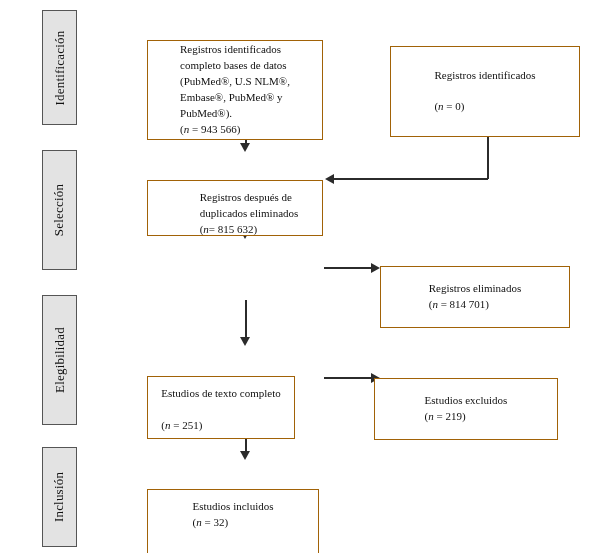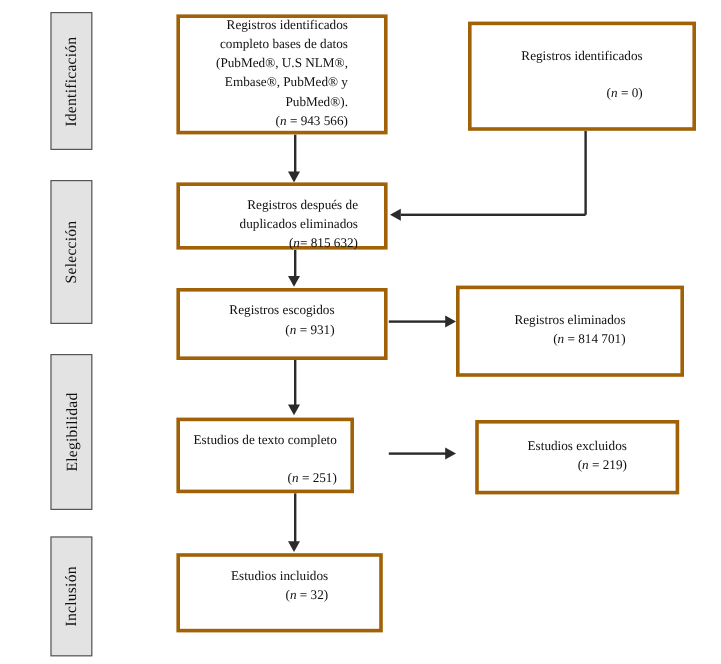--- a/index.html
+++ b/index.html
@@ -34,27 +34,28 @@
     white-space: nowrap;
     font-size: 13px;
     letter-spacing: 0.2px;
     color: #111111;
   }
 
   
   .flow-box {
     position: absolute;
     background: #ffffff;
-    border: 3px solid #a16207;
+    border: 1px solid #a16207;
     box-sizing: border-box;
-    text-align: right;
+    text-align: left;
     font-size: 11px;
     line-height: 1.45;
     color: #101010;
     padding: 6px 7px;
+    margin-top: 28px;
   }
   .flow-box .lines {
     display: block;
   }
   .flow-box.v-center {
     display: flex;
     align-items: center;
     justify-content: center;
   }
   .flow-box.v-top {
@@ -159,43 +160,37 @@
   </div>
 
   <div class="flow-box v-top" style="left:147px; top:152px; width:176px; height:56px;padding-left:35px;">
     <span class="lines">
       <span class="nline">Registros después de</span><br>
       <span class="nline">duplicados eliminados</span><br>
       <span class="nline">(<em>n</em>= 815 632)</span>
     </span>
   </div>
 
-  <div class="flow-box v-top" style="left:147px; top:240px; width:176px; height:60px;">
-    <span class="lines">
-      <span class="nline">Registros escogidos</span><br>
-      <span class="nline">(<em>n</em> = 931)</span>
-    </span>
-  </div>
-
-  <div class="flow-box v-center" style="left:380px; top:238px; width:190px; height:76px;">
+
+  <div class="flow-box v-center" style="left:380px; top:238px; width:190px; height:62px;">
     <span class="lines">
       <span class="nline">Registros eliminados</span><br>
       <span class="nline">(<em>n</em> = 814 701)</span>
     </span>
   </div>
 
   <div class="flow-box v-top" style="left:147px; top:348px; width:148px; height:63px;">
     <span class="lines">
       <span class="nline">Estudios de texto completo</span><br>
       <br>
       <span class="nline">(<em>n</em> = 251)</span>
     </span>
   </div>
 
-  <div class="flow-box v-center" style="left:396px; top:350px; width:170px; height:62px;">
+  <div class="flow-box v-center" style="left:374px; top:350px; width:184px; height:62px;">
     <span class="lines">
       <span class="nline">Estudios excluidos</span><br>
       <span class="nline">(<em>n</em> = 219)</span>
     </span>
   </div>
 
   <div class="flow-box v-top" style="left:147px; top:461px; width:172px; height:66px;">
     <span class="lines">
       <span class="nline">Estudios incluidos</span><br>
       <span class="nline">(<em>n</em> = 32)</span>

